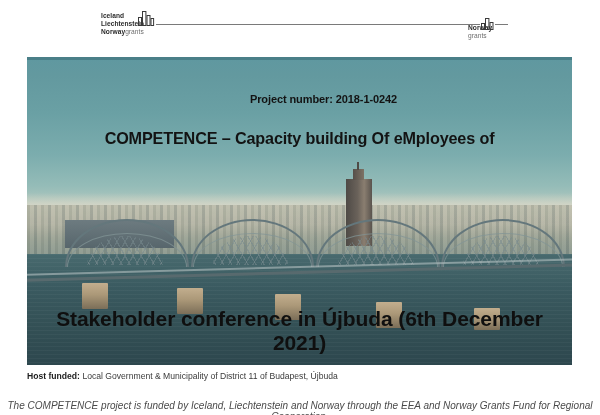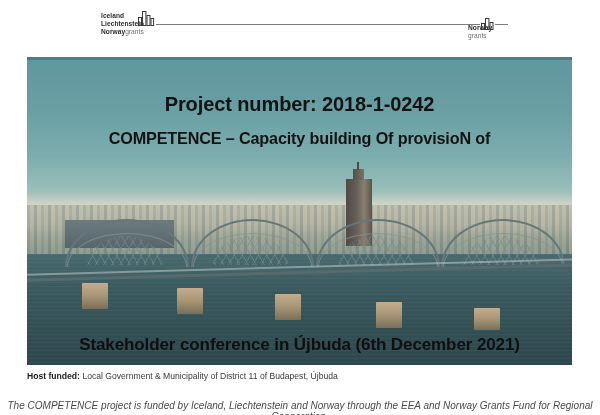--- a/index.html
+++ b/index.html
@@ -263,42 +263,43 @@
     left: 0;
     top: 0;
     width: 545px;
     height: 308px;
   }
   .project-number {
     position: absolute;
     top: 36px;
     width: 100%;
     text-align: center;
-    font-size: 20px;
+    font-size: 11px;
     font-weight: 700;
     color: #131313;
     letter-spacing: -0.1px;
+    padding-left: 24px;
   }
   .project-title {
     position: absolute;
     top: 70px;
     width: 100%;
     text-align: center;
     font-size: 16.2px;
     font-weight: 700;
     color: #131313;
     line-height: 1.45;
     letter-spacing: -0.15px;
   }
   .conference-line {
     position: absolute;
     bottom: 10px;
     width: 100%;
     text-align: center;
-    font-size: 17px;
+    font-size: 21px;
     font-weight: 700;
     color: #0f0f0f;
     letter-spacing: -0.1px;
   }
 
   
   .host-partner {
     position: absolute;
     left: 27px;
     top: 371px;
@@ -387,21 +388,21 @@
     <div class="pier p1"></div>
     <div class="pier p2"></div>
     <div class="pier p3"></div>
     <div class="pier p4"></div>
     <div class="pier p5"></div>
   </div>
 
   <div class="hero-text">
     <div class="project-number">Project number: 2018-1-0242</div>
     <div class="project-title">
-      <div>COMPETENCE – Capacity building Of provisioN of</div>
+      <div>COMPETENCE – Capacity building Of eMployees of</div>
     </div>
     <div class="conference-line">Stakeholder conference in Újbuda (6th December 2021)</div>
   </div>
 </div>
 
 <div class="host-partner">
   <span class="label">Host funded:</span><span> Local Government &amp; Municipality of District 11 of Budapest, Újbuda</span>
 </div>
 
 <div class="funding-note">The COMPETENCE project is funded by Iceland, Liechtenstein and Norway through the EEA and Norway Grants Fund for Regional Cooperation.</div>

